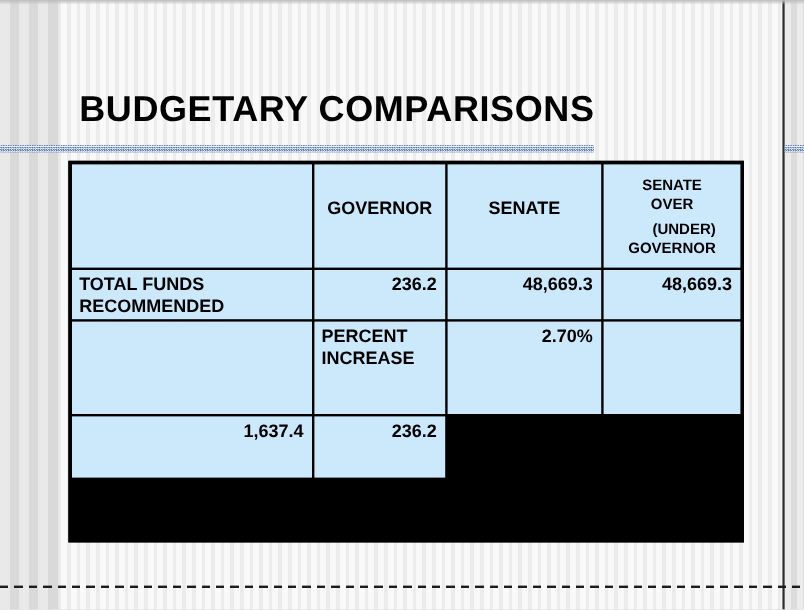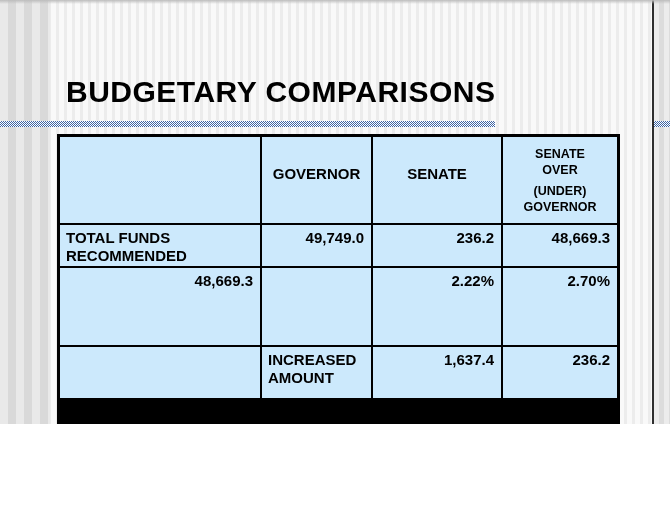--- a/index.html
+++ b/index.html
@@ -1,21 +1,21 @@
 <!DOCTYPE html>
 <html><head>
 <meta charset="utf-8">
 <style>
   html, body { margin: 0; padding: 0; }
   body { font-family: "Liberation Sans", sans-serif; }
 
   .slide {
     position: relative;
     width: 670px;
-    height: 424px;
+    height: 508px;
     overflow: hidden;
     background-color: #f8f8f8;
     background-image: repeating-linear-gradient(90deg, #ececec 0 3px, #f9f9f9 3px 8px);
   }
 
   
   .stripe-bar-left {
     position: absolute;
     left: 0; top: 0;
     width: 50px; height: 508px;
@@ -118,21 +118,21 @@
     display: flex;
     flex-direction: column;
     align-items: center;
     justify-content: center;
     text-align: center;
     font-size: 12.5px;
     line-height: 16px;
     padding-bottom: 0;
   }
   .header-cell-small .para { white-space: pre-line; }
-  .header-cell-small .para + .para { margin-top: 5px; }
+  .header-cell-small .para + .para { margin-top: 5px; text-align: right; }
 </style>
 </head>
 <body>
 
 <div class="slide">
 
   <div class="stripe-bar-left"></div>
   <div class="right-edge-line"></div>
   <div class="stripe-bar-right"></div>
   <div class="top-shade"></div>
@@ -149,33 +149,30 @@
     <div class="cell header-cell">SENATE</div>
     <div class="cell header-cell header-cell-small">
       <span class="para">SENATE
 OVER</span>
       <span class="para">(UNDER)
 GOVERNOR</span>
     </div>
 
     <div class="cell label-cell">TOTAL FUNDS
 RECOMMENDED</div>
-    <div class="cell value-cell">49,749.0</div>
     <div class="cell value-cell">236.2</div>
 
     <div class="cell value-cell">48,669.3</div>
     <div class="cell value-cell">48,669.3</div>
     <div class="cell value-cell"></div>
 
-    <div class="cell value-cell">2.22%</div>
+    <div class="cell label-cell">PERCENT INCREASE</div>
     <div class="cell value-cell">2.70%</div>
     <div class="cell value-cell"></div>
 
-    <div class="cell label-cell">INCREASED
-AMOUNT</div>
     <div class="cell value-cell">1,637.4</div>
     <div class="cell value-cell">236.2</div>
 
   </div>
 
   <div class="dashed-divider"></div>
 
 </div>
 
 </body></html>

